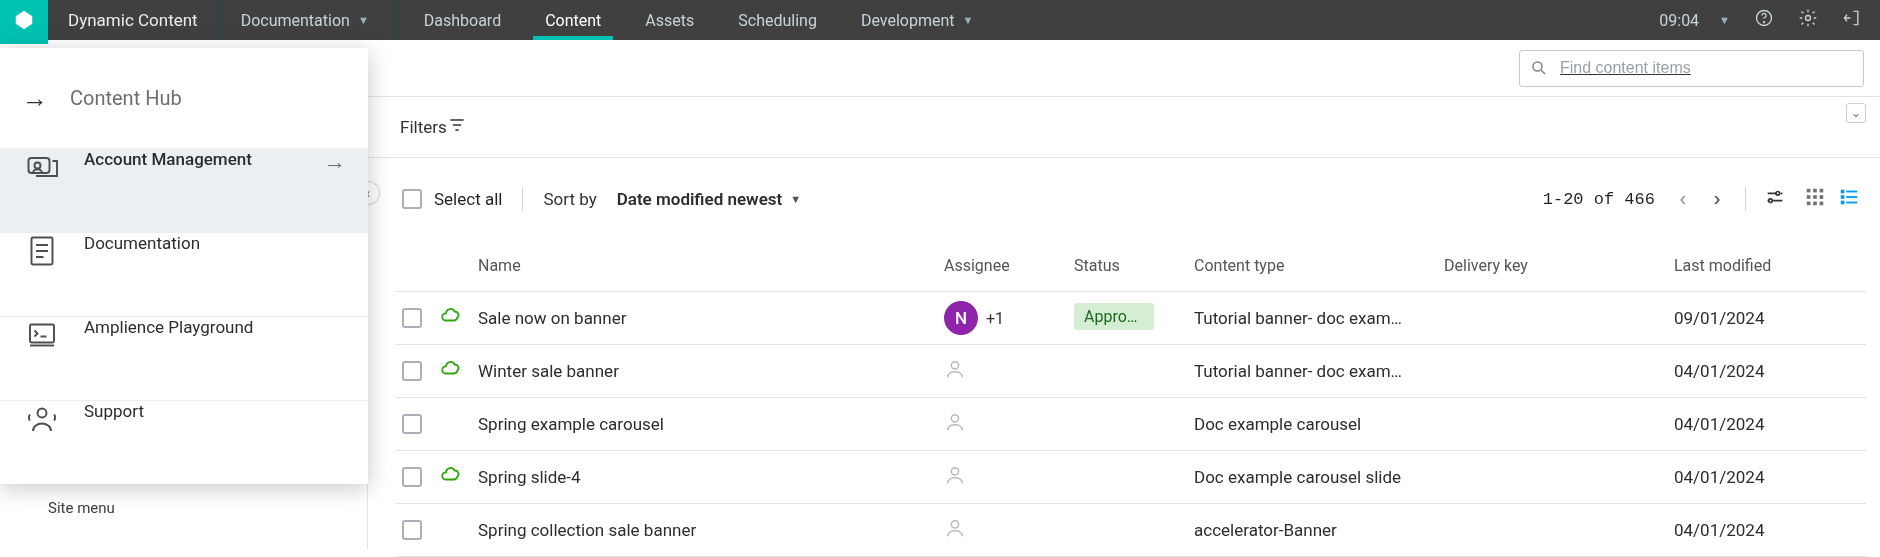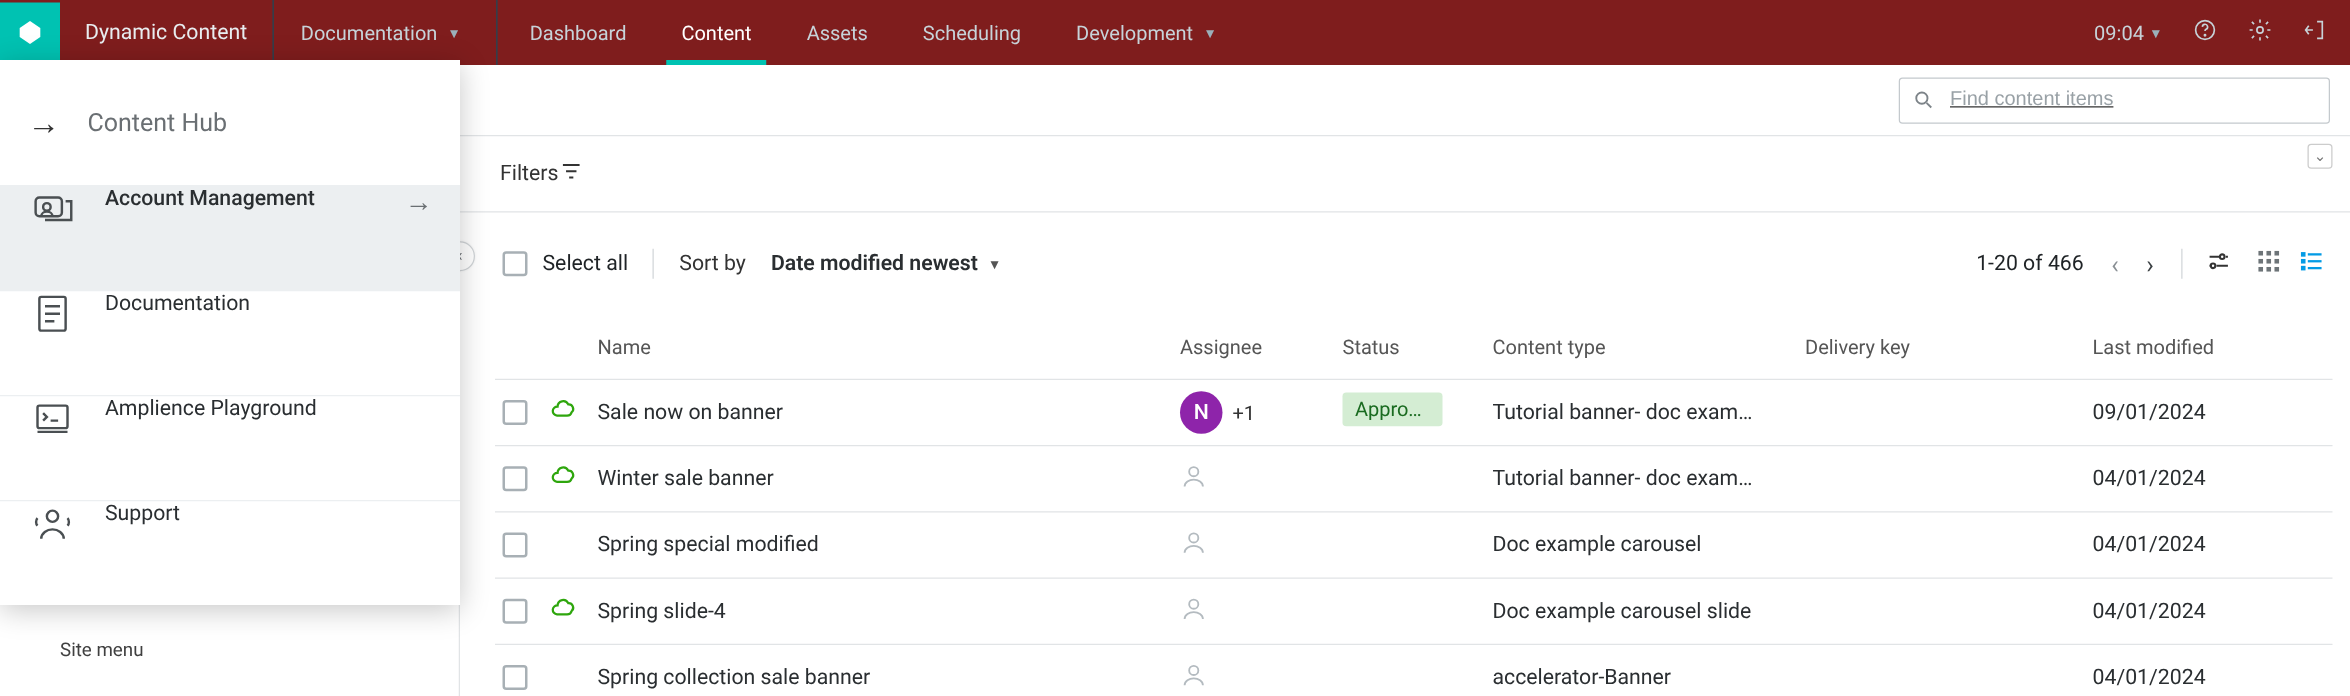--- a/index.html
+++ b/index.html
@@ -12,22 +12,22 @@
     width: 1880px;
     height: 557px;
     overflow: hidden;
     position: relative;
   }
 
   
   .header {
     display: flex;
     align-items: center;
-    height: 52px;
-    background: #7f1d1d;
+    height: 40px;
+    background: #404040;
     color: #e8edf0;
     font-size: 16px;
   }
   .logo-tile {
     width: 48px;
     height: 48px;
     background: #00c2b2;
     display: flex;
     align-items: center;
     justify-content: center;
@@ -68,21 +68,21 @@
   .nav-item .chev { font-size: 11px; color: #9bb0ba; }
   .header-right {
     margin-left: auto;
     display: flex;
     align-items: center;
     gap: 24px;
     padding-right: 18px;
     color: #c7d3d9;
     height: 100%;
   }
-  .header-right .time { display:flex; align-items:center; gap:4px; font-size:16px; }
+  .header-right .time { display:flex; align-items:center; gap:20px; font-size:16px; }
   .header-right svg { width: 20px; height: 20px; stroke:#c7d3d9; fill:none; stroke-width:1.6; }
 
   
   .subheader {
     height: 57px;
     border-bottom: 1px solid #e1e4e6;
     display: flex;
     align-items: center;
     padding: 0 16px;
     text-decoration: underline;
@@ -213,20 +213,21 @@
   .vbar { width:1px; height:24px; background:#d2d6d9; }
   .sort-label { color:#333; font-size:17px; }
   .sort-value { font-weight:600; color:#2a2e31; font-size:17px; display:flex; align-items:center; gap:8px; }
   .toolbar-right {
     margin-left:auto;
     display:flex;
     align-items:center;
     gap: 18px;
     font-size:17px;
     color:#1f2326;
+    font-family:Liberation Mono, monospace;
   }
   .pager { display:flex; align-items:center; gap:14px; }
   .pager .arrow { color:#8a9095; font-size:20px; padding:0 4px; cursor:default; }
   .pager .arrow.enabled { color:#3b4043; cursor:pointer; }
 
   .icon-btn svg { width:22px; height:22px; }
   .view-toggle { display:flex; align-items:center; gap:12px; }
   .view-toggle .item { color:#6d7478; }
   .view-toggle .item.active { color:#039be5; }
 
@@ -479,21 +480,21 @@
                 </svg></span>
             </div>
             <span><span></span></span>
             <span class="ct-cell">Tutorial banner- doc exam…</span>
             <span></span>
             <span>04/01/2024</span>
           </div>
           <div class="row">
             <span class="checkbox"></span>
             <span class="cloud-empty"></span>
-            <span>Spring special modified</span>
+            <span>Spring example carousel</span>
             <div class="assignee-cell">
               <span class="person-icon"><svg viewBox="0 0 24 24">
                   <circle cx="12" cy="8" r="4"></circle>
                   <path d="M4 21c0-4 4-6 8-6s8 2 8 6"></path>
                 </svg></span>
             </div>
             <span><span></span></span>
             <span class="ct-cell">Doc example carousel</span>
             <span></span>
             <span>04/01/2024</span>

